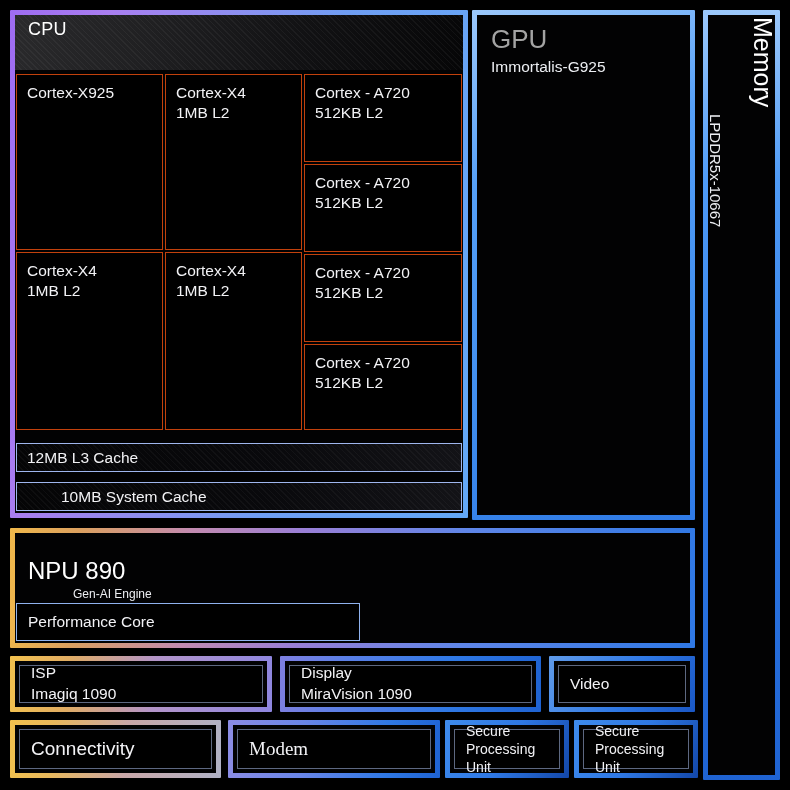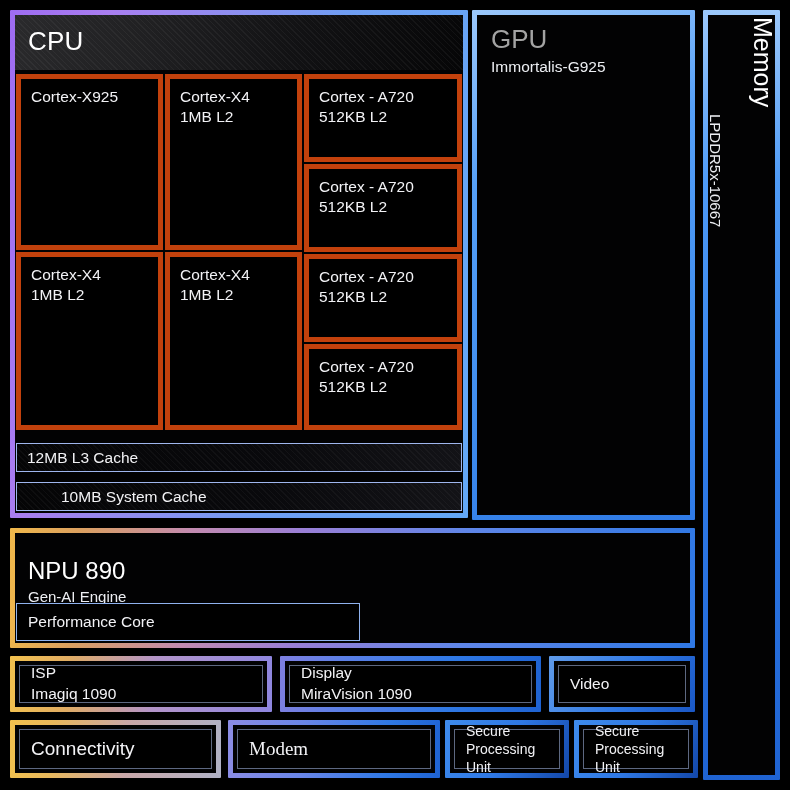--- a/index.html
+++ b/index.html
@@ -24,30 +24,30 @@
   .g-conn  {background:linear-gradient(95deg,#f2c14e 0%,#e8b85c 20%,#c9a7a8 55%,#b0b2c6 100%);}
   .g-modem {background:linear-gradient(95deg,#8c8ce4 0%,#6a86e8 35%,#2f78e4 75%,#1f63d2 100%);}
   .g-spu   {background:linear-gradient(120deg,#3f8ced 0%,#2f78e4 50%,#1347a8 100%);}
 
   
   #cpu-header{position:absolute;left:0;top:0;right:0;height:55px;
      background:
        repeating-linear-gradient(45deg,rgba(255,255,255,.045) 0 1px,rgba(0,0,0,0) 1px 4px),
        linear-gradient(110deg,#2a2a2c 0%,#202022 30%,#121214 62%,#060607 100%);
      box-sizing:border-box;}
-  #cpu-header .t{position:absolute;left:13px;top:10px;font-size:26px;letter-spacing:.2px;
+  #cpu-header .t{position:absolute;left:13px;top:3px;font-size:18px;letter-spacing:.2px;
      color:#fff;line-height:1.3;}
 
   #cpu-grid{position:absolute;left:0;top:58px;right:0;bottom:82px;display:flex;gap:0;}
   .cpu-col{position:relative;box-sizing:border-box;display:flex;flex-direction:column;}
   .col-1{width:149px;}
   .col-2{width:139px;}
   .col-3{flex:1;}
 
-  .core{position:relative;box-sizing:border-box;border:5px solid #c2410c;
+  .core{position:relative;box-sizing:border-box;border:1px solid #c2410c;
         background:#000;margin:1px;padding:8px 0 0 10px;overflow:hidden;}
   .core .l1{font-size:15.5px;line-height:1.30;color:#f2f2f5;white-space:nowrap;}
   .core .l2{font-size:15.5px;line-height:1.30;color:#f2f2f5;white-space:nowrap;}
 
   .cache{position:absolute;left:1px;right:1px;height:29px;box-sizing:border-box;
      border:1px solid #9fb6ee;
      background:
        repeating-linear-gradient(45deg,rgba(255,255,255,.035) 0 1px,rgba(0,0,0,0) 1px 4px),
        linear-gradient(95deg,#050506 0%,#09090c 55%,#131317 100%);
      display:flex;align-items:center;padding-left:10px;}
@@ -61,21 +61,21 @@
   #gpu .sub{font-size:15.5px;line-height:1.5;color:#eceef2;}
   #mem .rotwrap{position:absolute;top:0;left:0;width:100%;height:100%;
      writing-mode:vertical-rl;display:flex;align-items:flex-start;
      justify-content:flex-start;padding-top:2px;box-sizing:border-box;}
   #mem .title{font-size:25px;color:#fff;line-height:1.0;}
   #mem .sub{font-size:15px;color:#eceef2;line-height:1.0;margin-top:7px;align-self:flex-end;}
 
   
   #npu .head{position:absolute;left:0;top:17px;right:0;height:62px;padding:7px 0 0 13px;box-sizing:border-box;}
   #npu .title{font-size:24px;line-height:1.2;color:#fff;}
-  #npu .sub{font-size:15px;line-height:1.45;color:#edeef2;}
+  #npu .sub{font-size:12px;line-height:1.45;color:#edeef2;margin-left:45px;}
   #npu .cores{position:absolute;left:1px;right:1px;bottom:2px;height:38px;display:flex;}
   .npu-core{box-sizing:border-box;border:1px solid #8fb2ee;background:#000;
      display:flex;align-items:center;padding-left:11px;}
   #npu-perf{width:344px;margin-right:2px;}
   #npu-flex{flex:1;}
   .npu-core span{font-size:15.5px;color:#f2f2f5;}
 
   
   .tile .inner{display:flex;flex-direction:column;justify-content:center;}
   .tile .tbox{position:absolute;left:4px;right:4px;top:4px;bottom:4px;

